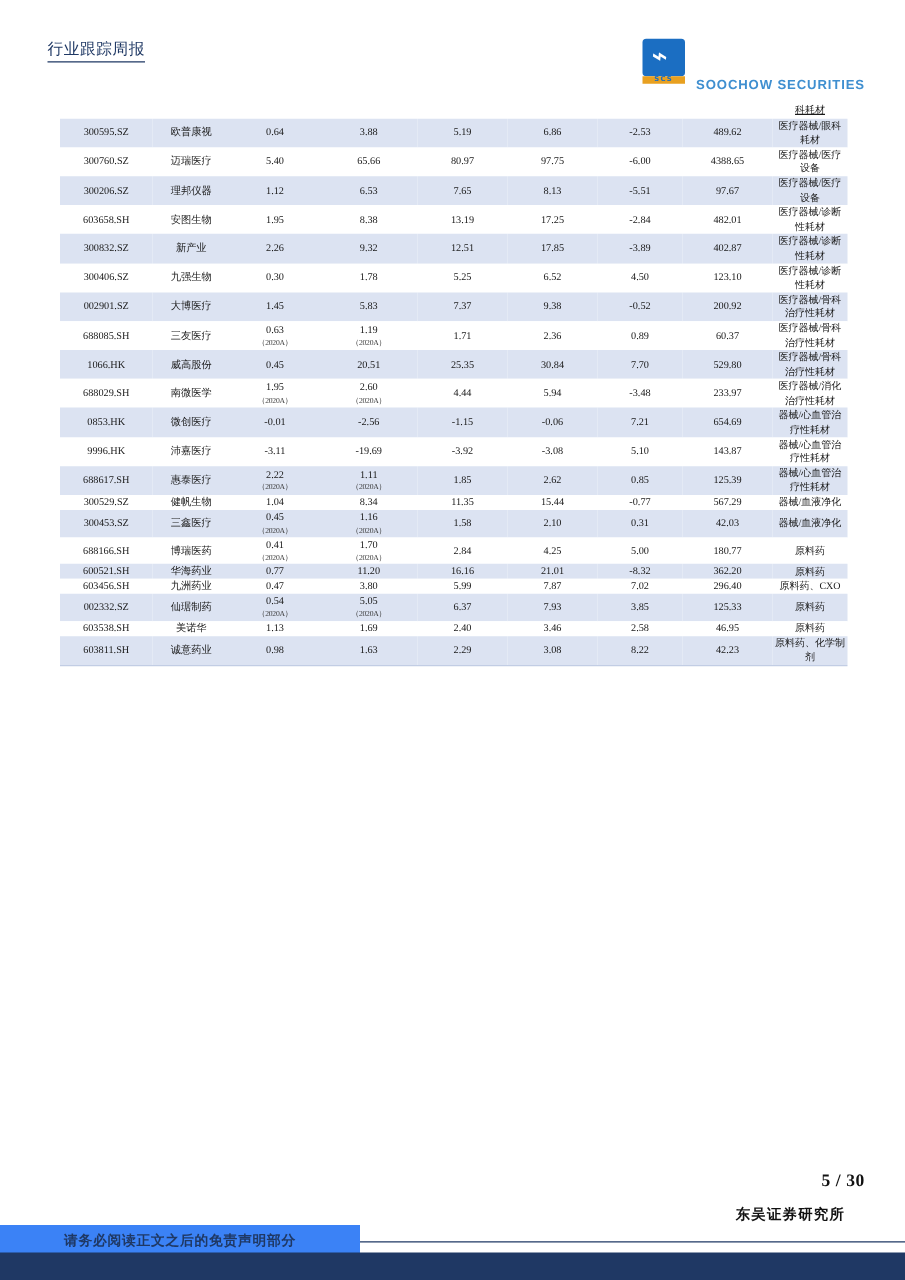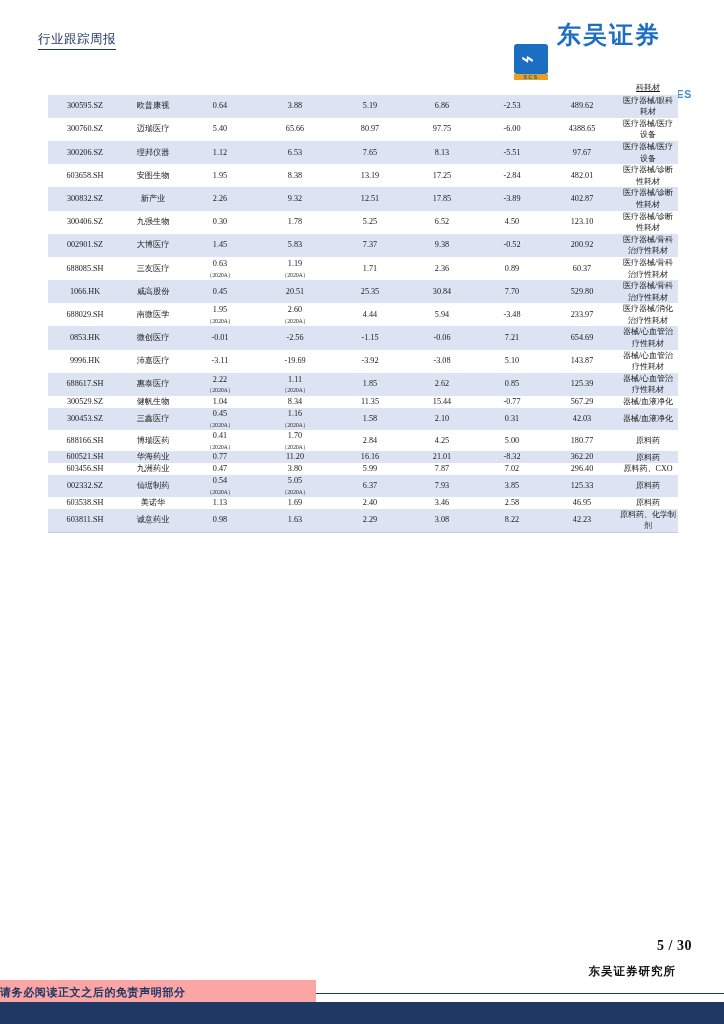--- a/index.html
+++ b/index.html
@@ -187,26 +187,26 @@
     left: 232px;
     right: 0;
     top: 69px;
     height: 1.2px;
     background: #1F3864;
   }
   .disclaimer {
     position: absolute;
     left: 0;
     top: 56px;
-    width: 316px;
+    width: 288px;
     height: 24px;
-    background: #fca5a5;
+    background: #3b82f6;
     display: flex;
     align-items: center;
-    justify-content: flex-start;
+    justify-content: center;
   }
   .disclaimer span {
     font-size: 11px;
     font-weight: bold;
     color: #1F3864;
     letter-spacing: 0.6px;
   }
   .footer-band {
     position: absolute;
     left: 0;
@@ -222,21 +222,20 @@
 <div class="page-header">
   <div class="doc-kicker">行业跟踪周报</div>
 
   <div class="brand">
     <div class="brand-mark">
       <div class="sq"></div>
       <div class="swoosh">⌁</div>
       <div class="scs">SCS</div>
     </div>
     <div class="brand-text">
-      <div class="brand-cn">东吴证券</div>
       <div class="brand-en">SOOCHOW SECURITIES</div>
     </div>
   </div>
 </div>
 
 <div class="table-wrap">
   <table class="stock-table">
     <colgroup>
       <col class="c-code">
         <col class="c-name">

